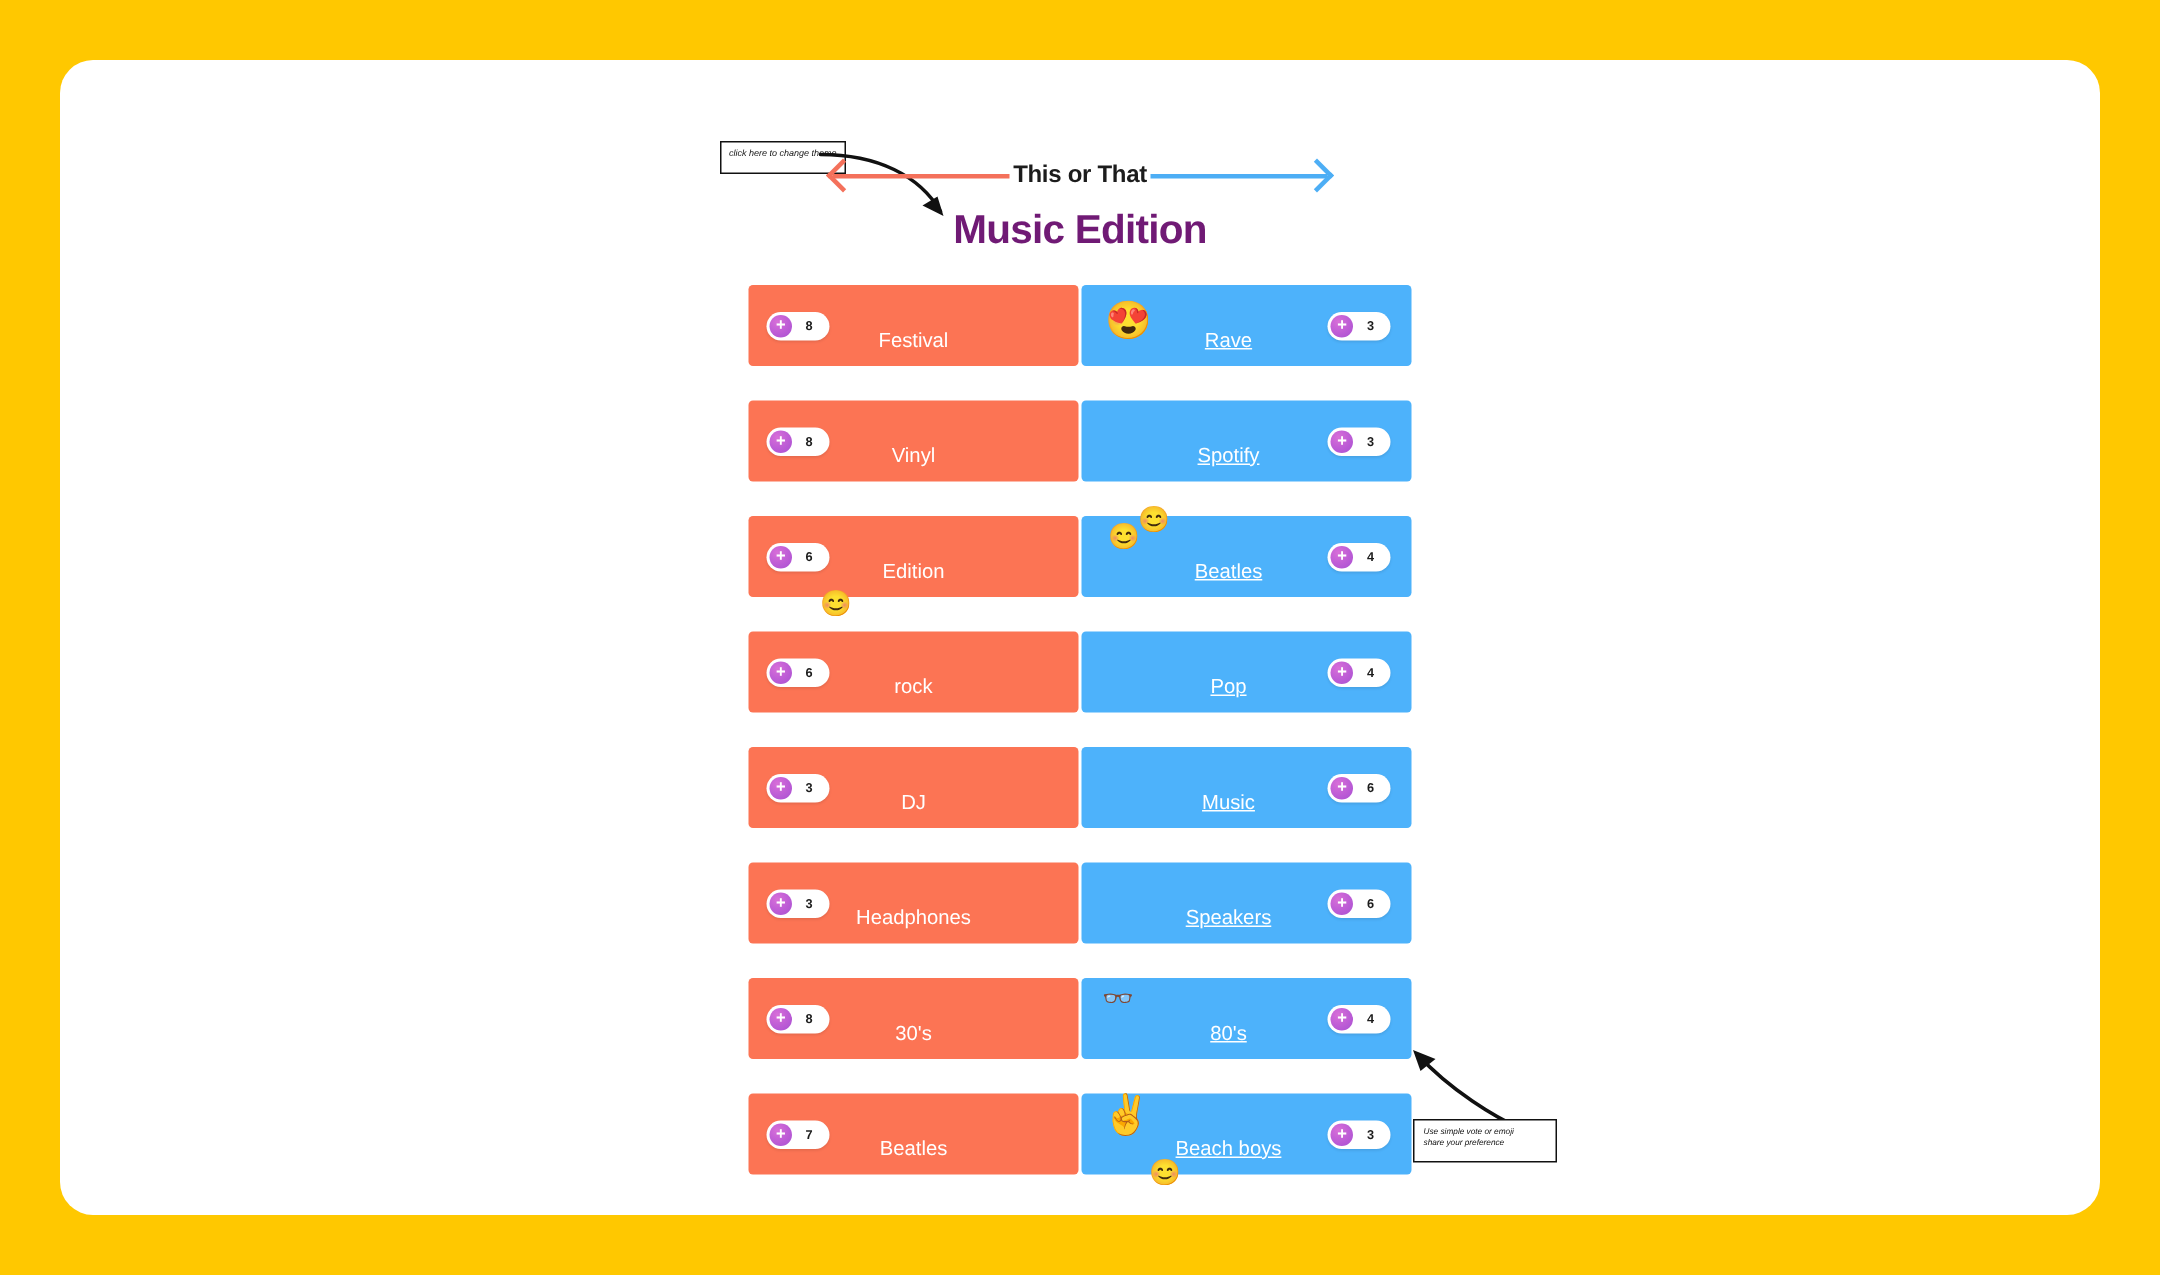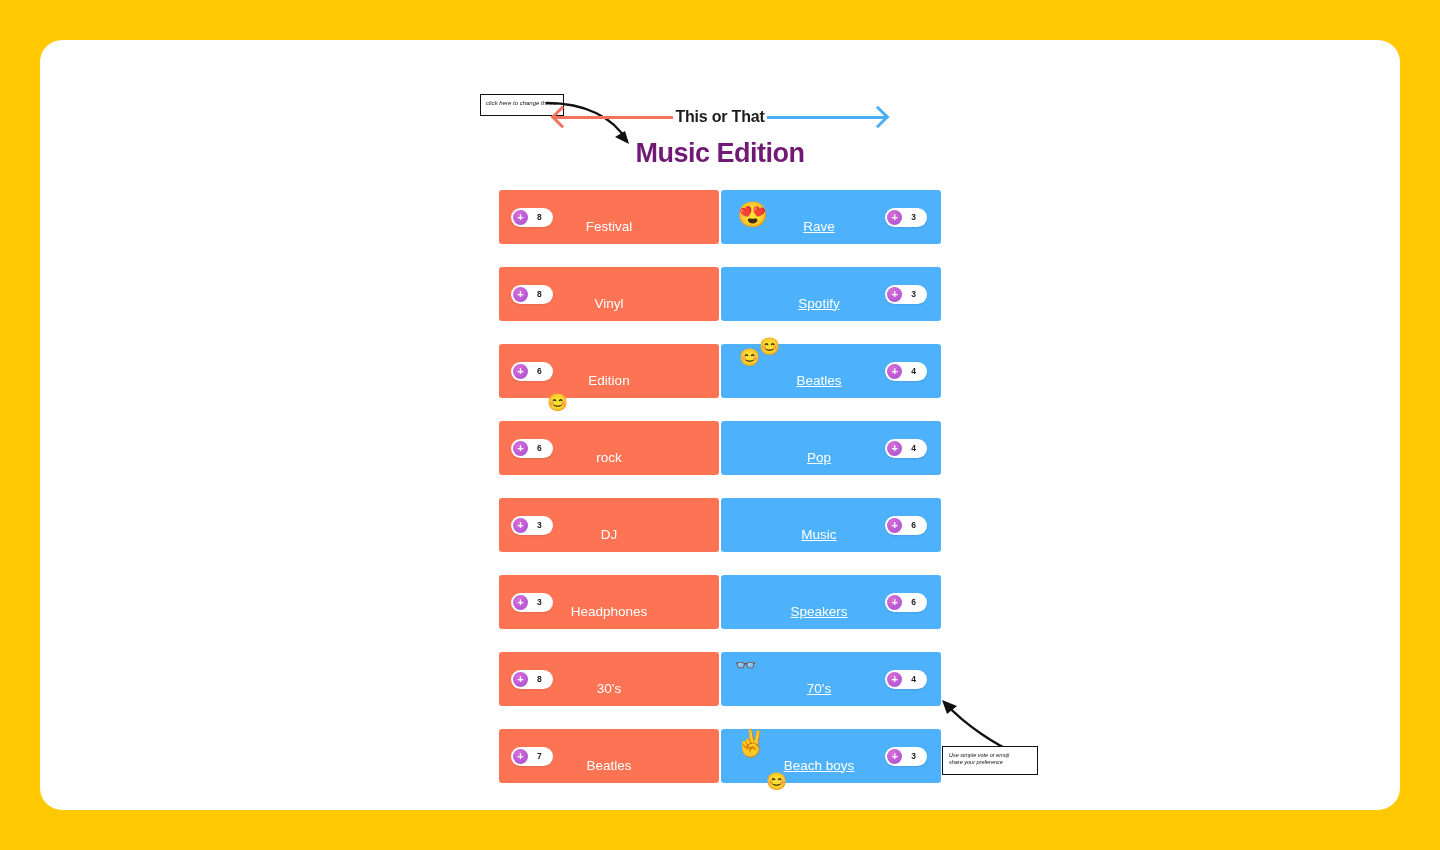--- a/index.html
+++ b/index.html
@@ -352,21 +352,21 @@
             <span class="plus-dot">+</span>
             <span class="badge-count">8</span>
           </div>
           <span class="side-label">30's</span>
         </div>
         <div class="side side-right">
           <div class="badge">
             <span class="plus-dot">+</span>
             <span class="badge-count">4</span>
           </div>
-          <span class="side-label">70's</span>
+          <span class="side-label">80's</span>
           <span class="emoji e-90s">👓</span>
         </div>
       </div>
       <div class="row">
         <div class="side side-left">
           <div class="badge">
             <span class="plus-dot">+</span>
             <span class="badge-count">7</span>
           </div>
           <span class="side-label">Beatles</span>

